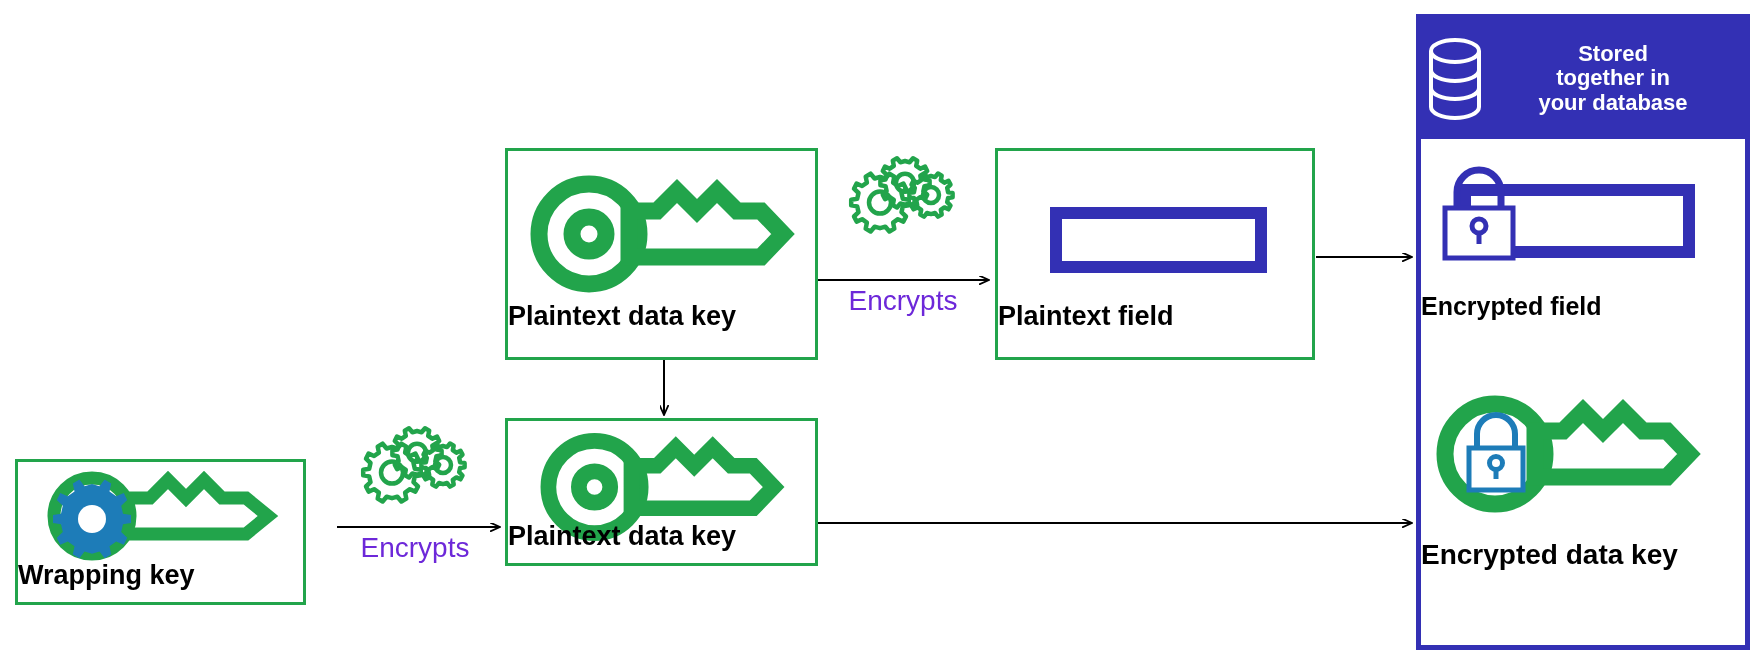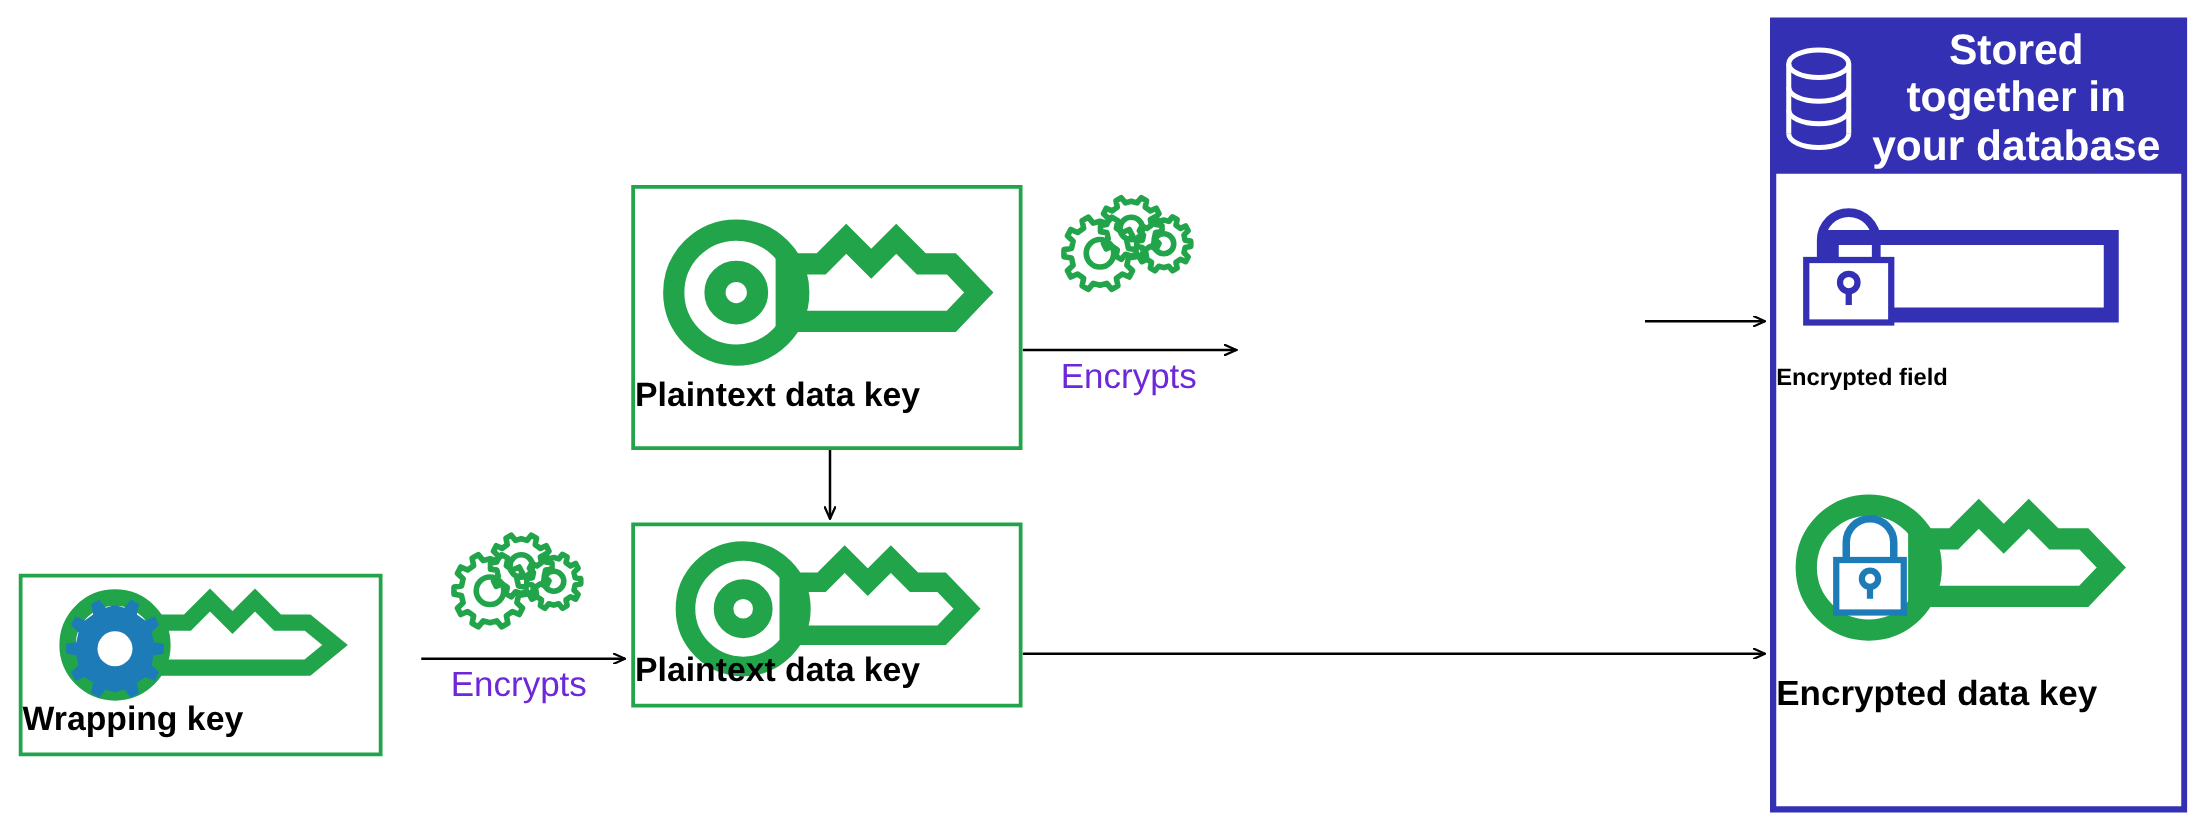--- a/index.html
+++ b/index.html
@@ -183,20 +183,28 @@
                  L103.5 63.3 L99.4 61.4 L95.8 63.9 L96.7 68.5 L93 70.6 L90 67 L86 68.1 L82 67
                  L79 70.6 L75.3 68.5 L76.2 63.9 L72.6 61.4 L68.5 63.3 L66.5 59.5 L69.8 56.2
                  L68.9 52 L64.4 51.2 L64.4 46.9 L68.9 46.2 L69.8 41.9 L66.5 38.6 L68.5 34.8
                  L72.6 36.7 L76.2 34.2 L75.3 29.6 L79 27.5 L82 31.1 Z" transform="translate(-3,-9)"></path>
         <circle cx="83" cy="40" r="8"></circle>
       </g>
     </svg>
   </span>
   <span class="edge-label" style="left:808px; top:285px; width:190px; font-size:28px;">Encrypts</span>
 
+  <div class="box box-green" style="left:995px; top:148px; width:320px; height:212px;">
+    <span class="icon-holder" style="left:52px; top:56px;">
+      <svg width="217" height="66" viewBox="0 0 217 66">
+        <rect x="6" y="6" width="205" height="54" fill="none" stroke="#3330b4" stroke-width="12"></rect>
+      </svg>
+    </span>
+    <span class="box-caption" style="top:150px; font-size:27px;">Plaintext field</span>
+  </div>
 
   <div class="box box-green" style="left:505px; top:418px; width:313px; height:148px;">
     <span class="icon-holder" style="left:17px; top:6px;">
       <svg width="272" height="120" viewBox="0 0 272 130">
         <circle cx="64" cy="65" r="50" fill="none" stroke="#22a44b" stroke-width="17"></circle>
         <circle cx="64" cy="65" r="17" fill="none" stroke="#22a44b" stroke-width="17"></circle>
         <path d="M104 42 L132 42 L152 22 L172 42 L192 22 L212 42 L236 42 L258 65 L236 88 L126 88 L104 88 Z" fill="none" stroke="#22a44b" stroke-width="17" stroke-linejoin="miter"></path>
       </svg>
     </span>
     <span class="box-caption" style="top:100px; font-size:27px;">Plaintext data key</span>
@@ -210,40 +218,40 @@
           <g fill="none" stroke="#ffffff" stroke-width="4">
             <ellipse cx="29" cy="14" rx="24" ry="11"></ellipse>
             <path d="M5 14 L5 70"></path>
             <path d="M53 14 L53 70"></path>
             <path d="M5 70 A24 11 0 0 0 53 70"></path>
             <path d="M5 33 A24 11 0 0 0 53 33"></path>
             <path d="M5 51 A24 11 0 0 0 53 51"></path>
           </g>
         </svg>
       </span>
-      <span class="db-header-text" style="font-size:34px;">Stored
+      <span class="db-header-text" style="font-size:22px;">Stored
 together in
 your database</span>
     </div>
 
     <div style="position:absolute; left:0px; top:121px; width:324px; height:215px;">
       <span class="icon-holder" style="left:22px; top:20px;">
         <svg width="265" height="120" viewBox="0 0 265 120">
 
           <rect x="22" y="30" width="224" height="62" fill="none" stroke="#3330b4" stroke-width="12"></rect>
 
           <path d="M14 50 L14 32 A22 22 0 0 1 58 32 L58 50" fill="none" stroke="#3330b4" stroke-width="7"></path>
 
           <rect x="2" y="48" width="68" height="50" fill="#ffffff" stroke="#3330b4" stroke-width="5"></rect>
 
           <circle cx="36" cy="66" r="7" fill="none" stroke="#3330b4" stroke-width="5"></circle>
           <path d="M36 71 L36 84" stroke="#3330b4" stroke-width="5"></path>
         </svg>
       </span>
-      <span class="box-caption" style="top:152px; font-size:19px;">Encrypted field</span>
+      <span class="box-caption" style="top:152px; font-size:25px;">Encrypted field</span>
     </div>
 
     <div style="position:absolute; left:0px; top:355px; width:324px; height:270px;">
       <span class="icon-holder" style="left:8px; top:10px;">
         <svg width="308" height="140" viewBox="0 0 308 140">
 
           <circle cx="66" cy="70" r="50" fill="none" stroke="#22a44b" stroke-width="17"></circle>
 
           <path d="M106 47 L134 47 L154 27 L174 47 L194 27 L214 47 L238 47 L260 70 L238 93 L128 93 L106 93 Z" fill="none" stroke="#22a44b" stroke-width="17" stroke-linejoin="miter"></path>
 

